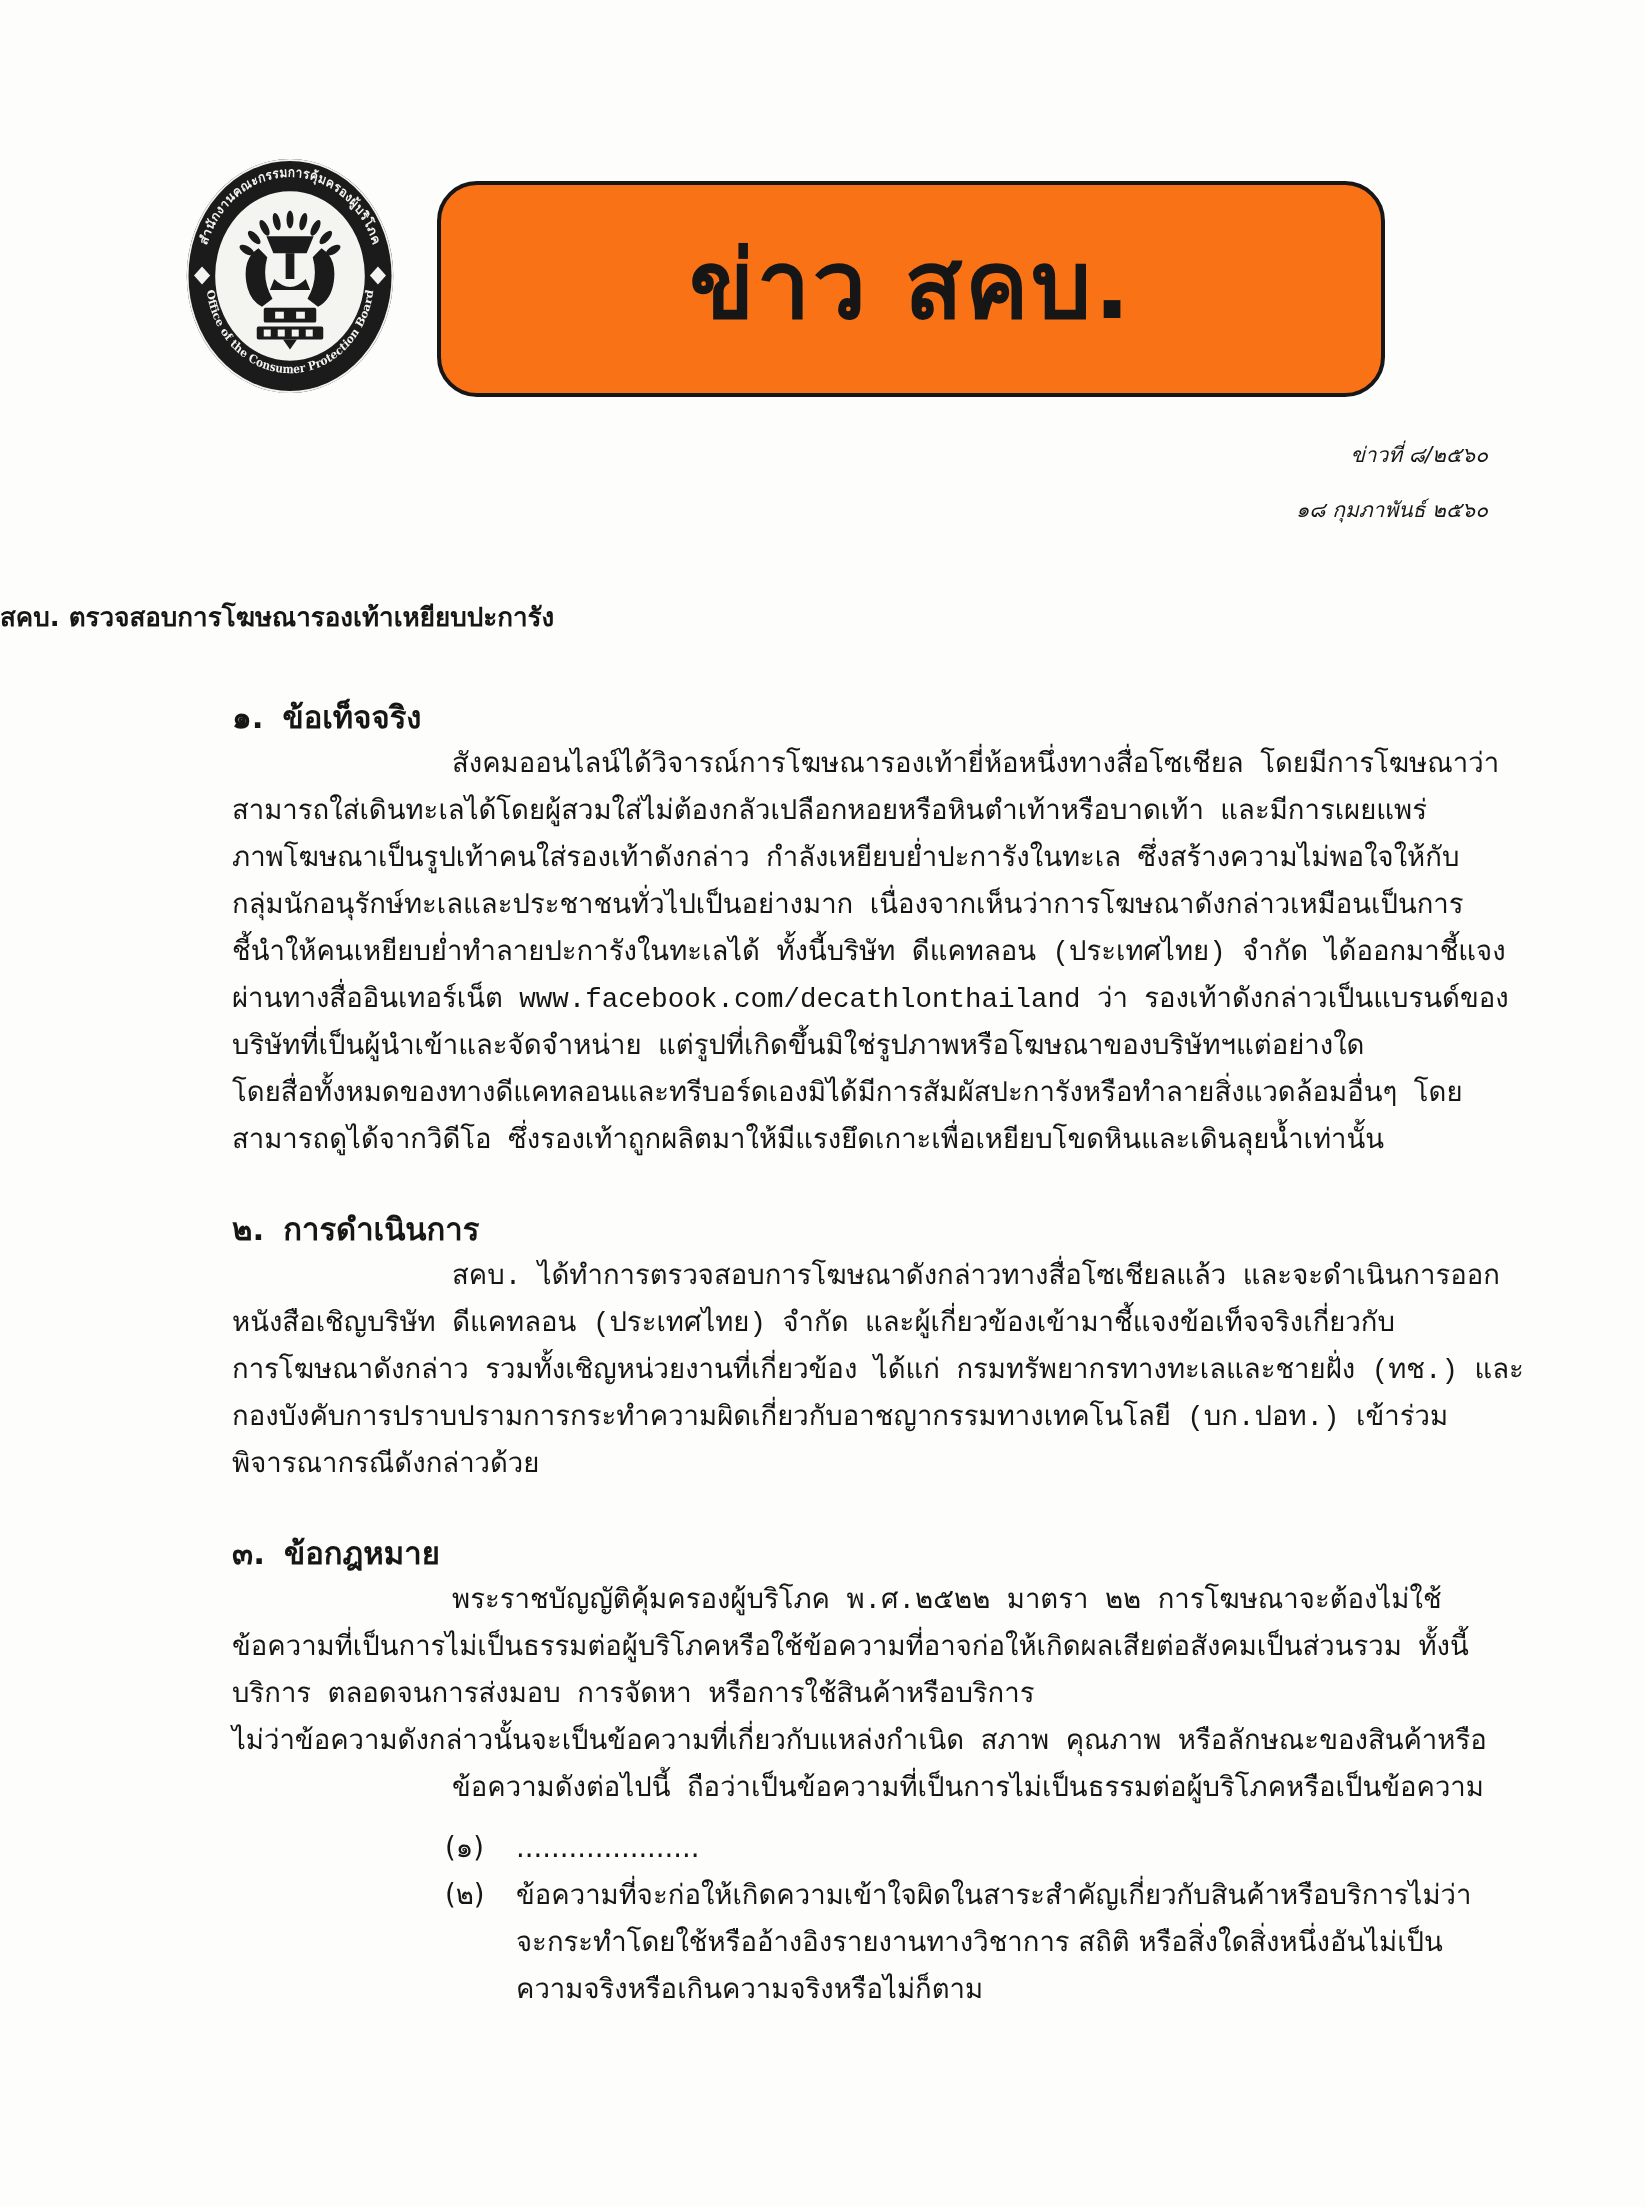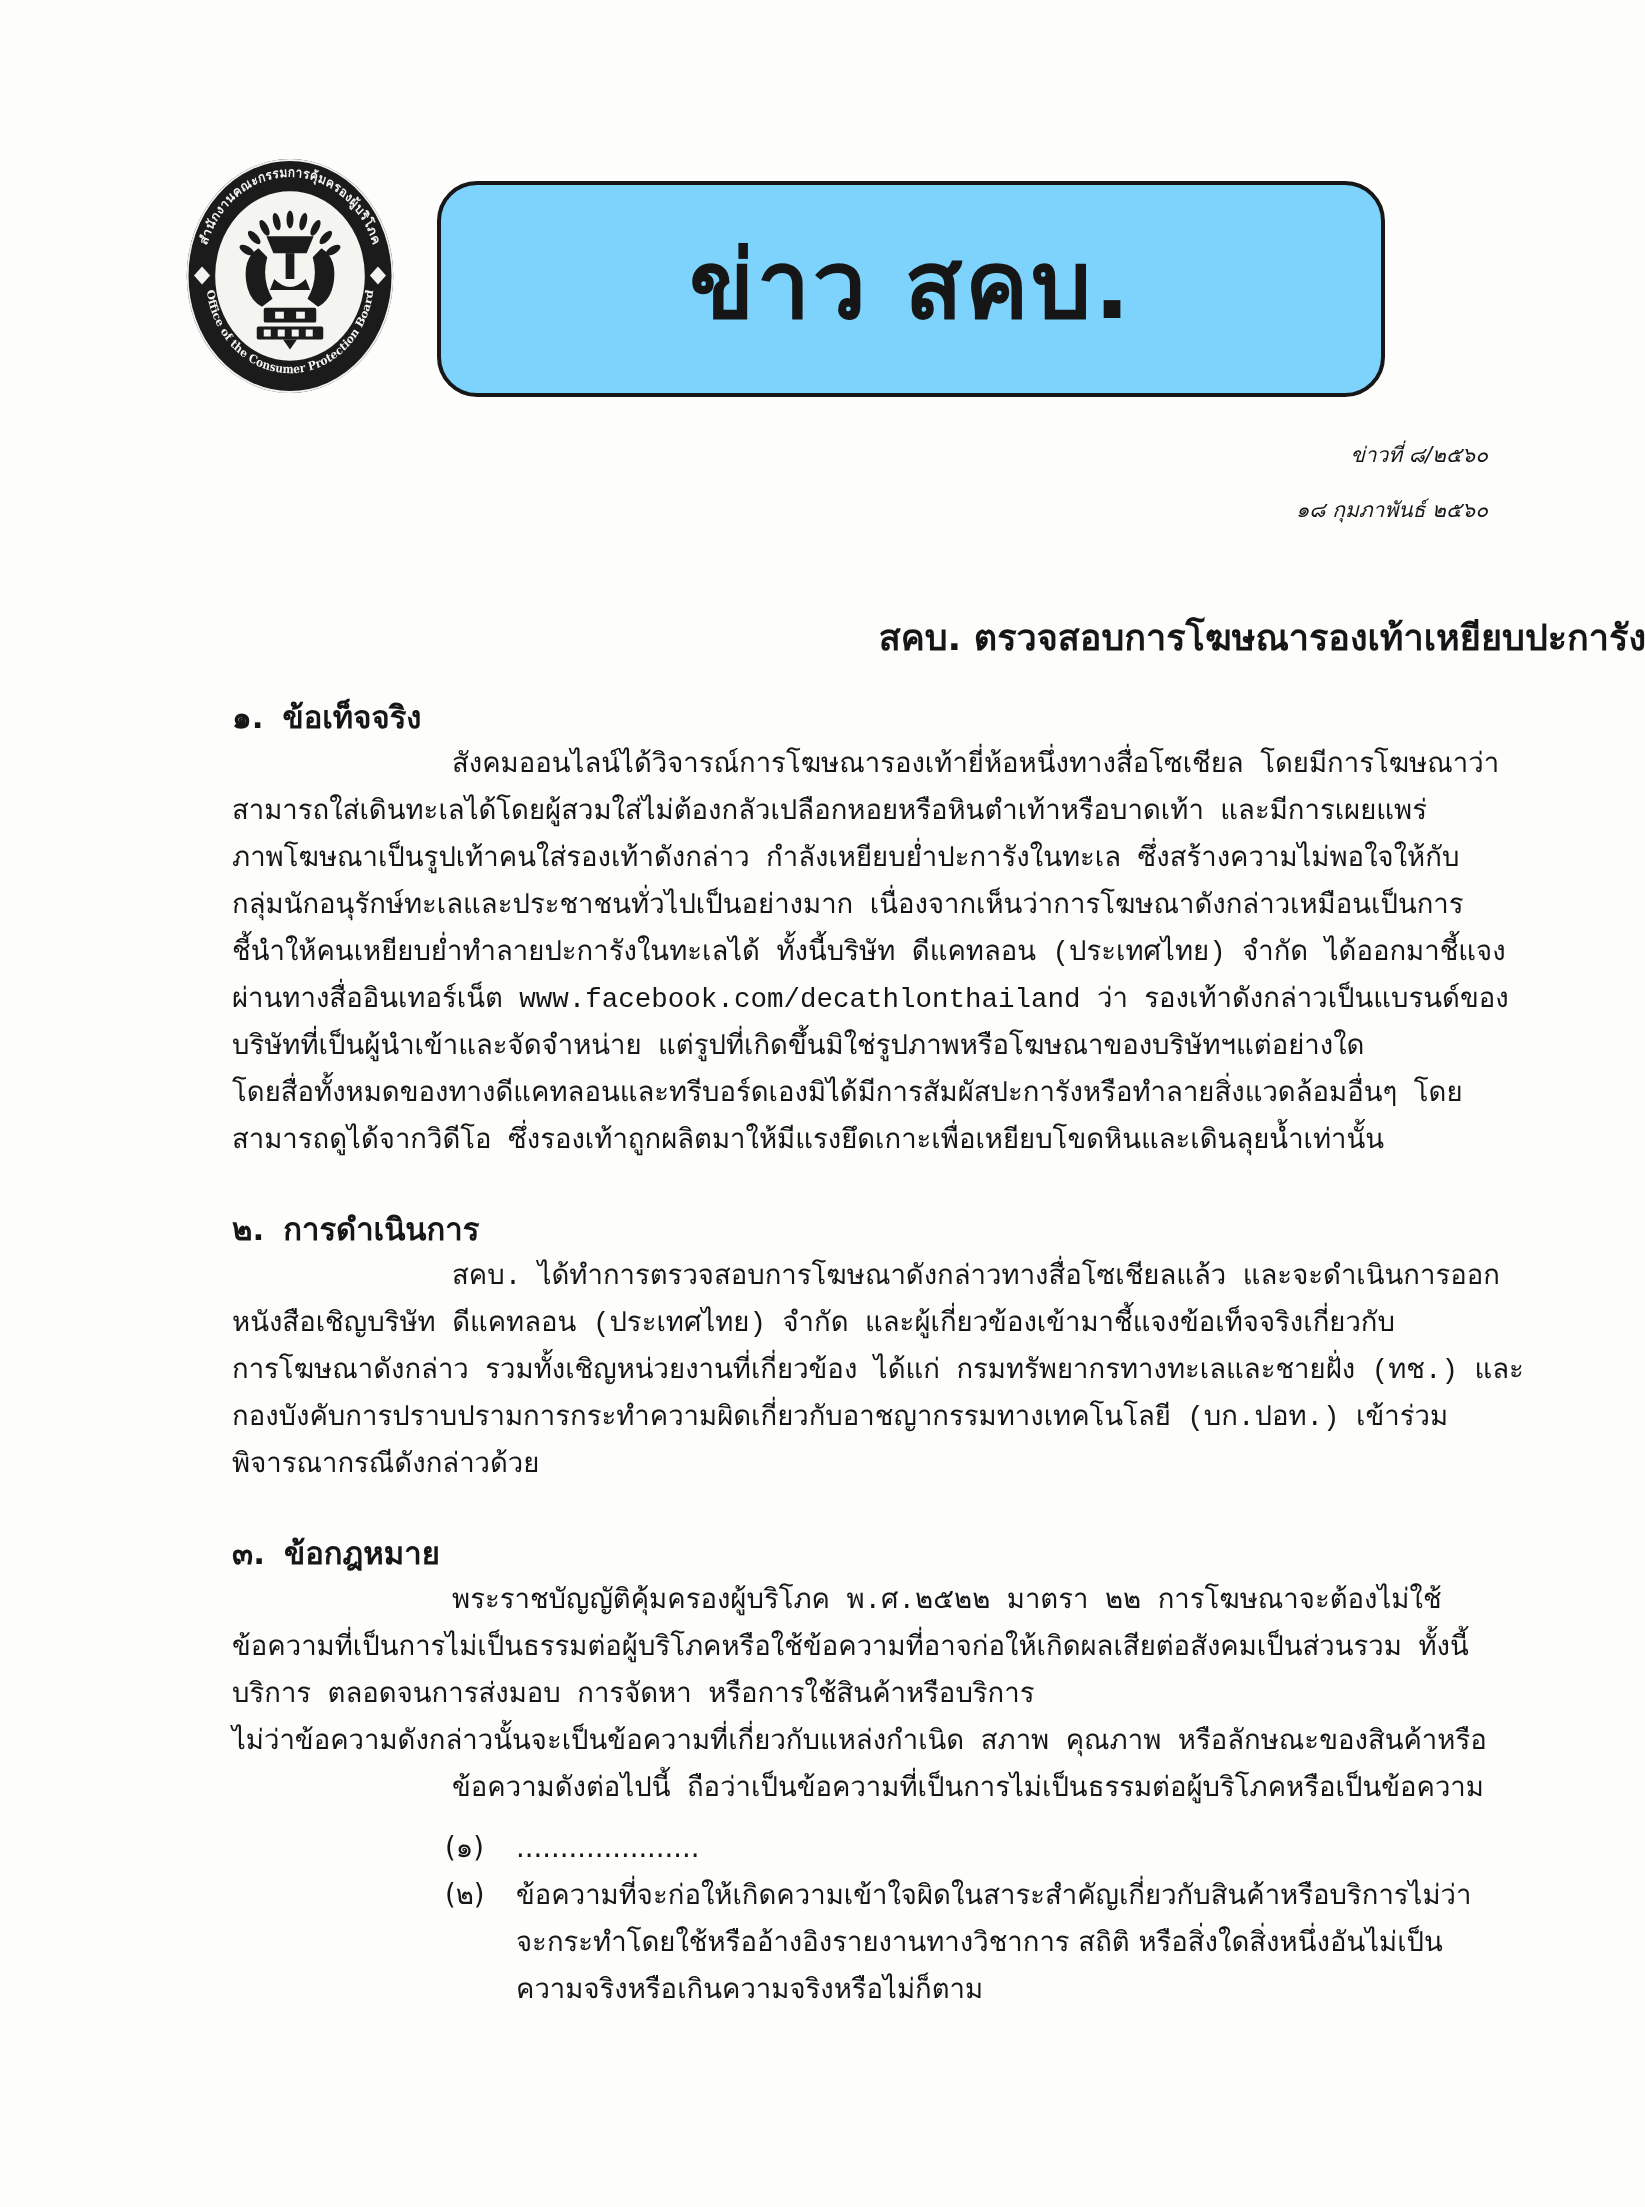--- a/index.html
+++ b/index.html
@@ -15,35 +15,35 @@
   
   .seal {
     position:absolute; left:185px; top:157px;
     width:210px; height:238px;
   }
   .banner {
     position:absolute; left:437px; top:181px;
     width:940px; height:208px;
     border:4.3px solid #171717;
     border-radius:40px;
-    background:#7dd3fc;
+    background:#f97316;
     display:flex; align-items:center; justify-content:center;
   }
   .banner-title {
     font-size:95px; font-weight:bold; letter-spacing:2.6px;
     white-space:nowrap; transform:translateY(-5.2px);
   }
   .meta {
     position:absolute; left:1127px; top:428px; width:361px;
     text-align:right; font-size:21px; line-height:55px;font-style:italic;
   }
   .meta div { white-space:nowrap; }
   .doc-title {
-    position:absolute; left:0; top:609px; width:100%;
-    text-align:right; font-size:36px; font-weight:bold;
+    position:absolute; left:0; top:596px; width:100%;
+    text-align:left; font-size:26px; font-weight:bold;
     white-space:nowrap;
   }
   
   .content {
     position:absolute; left:232px; top:693px; width:1234px;
     font-size:27.5px; line-height:47px;
   }
   .section + .section { margin-top:41px; }
   .section-heading {
     display:flex; gap:19px;

